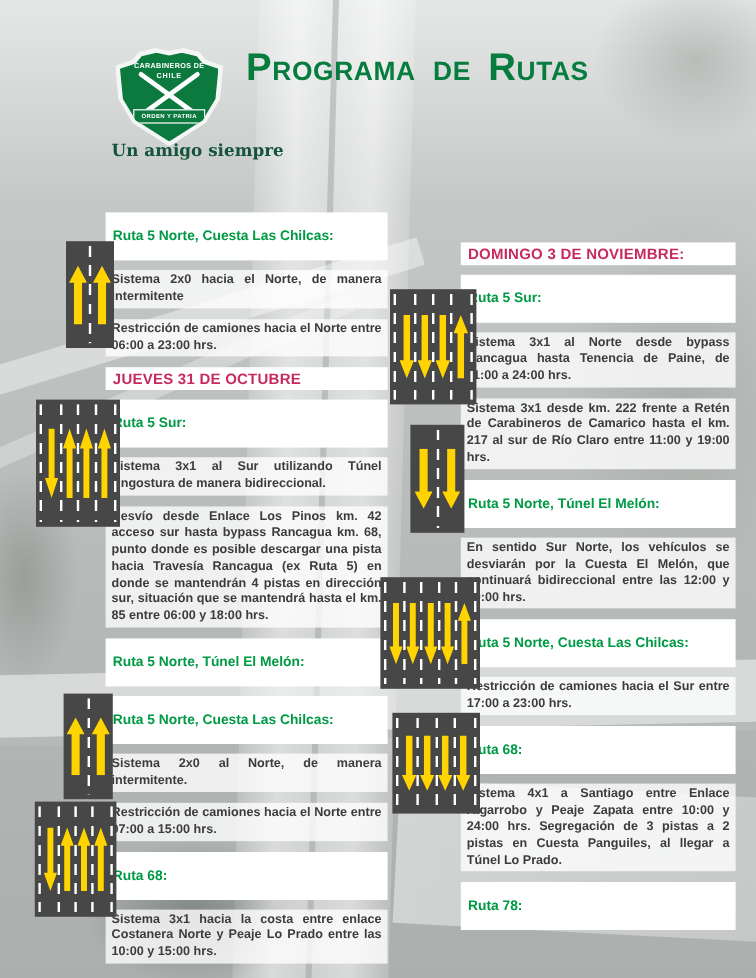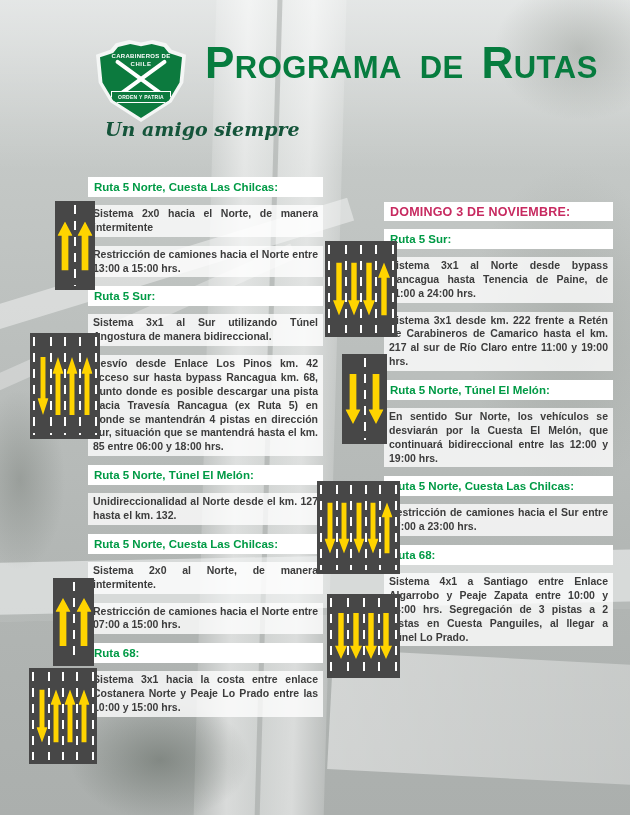--- a/index.html
+++ b/index.html
@@ -38,34 +38,34 @@
     clip-path:polygon(50% 3%,63% 0%,78% 4%,84% 12%,100% 18%,97% 52%,84% 76%,50% 100%,16% 76%,3% 52%,0% 18%,16% 12%,22% 4%,37% 0%);}
   .logo-line1{position:absolute;top:9px;width:100%;text-align:center;color:#fff;font-size:6px;font-weight:bold;letter-spacing:0.3px;}
   .logo-line2{position:absolute;top:17px;width:100%;text-align:center;color:#fff;font-size:6px;font-weight:bold;letter-spacing:0.6px;}
   .rifle{position:absolute;left:50%;top:47%;width:62px;height:4px;background:#fff;border-radius:2px;}
   .rifle.r1{transform:translate(-50%,-50%) rotate(36deg);}
   .rifle.r2{transform:translate(-50%,-50%) rotate(-36deg);}
   .logo-banner{position:absolute;left:14%;right:14%;top:64%;height:10px;background:#0c7a3e;
     border:1px solid #fff;display:flex;align-items:center;justify-content:center;}
   .logo-banner span{color:#fff;font-size:5px;font-weight:bold;letter-spacing:0.3px;white-space:nowrap;}
   .tagline{position:absolute;left:93px;top:118px;font-family:"DejaVu Serif",serif;
-    font-style:italic;font-weight:bold;font-size:19px;color:#14543a;margin-left:12px;}
+    font-weight:bold;font-size:14px;color:#14543a;}
   .title{position:absolute;left:205px;top:38px;font-variant:small-caps;font-weight:bold;
-    font-size:44px;color:#067c3e;letter-spacing:0.5px;word-spacing:5px;white-space:nowrap;}
+    font-size:32px;color:#067c3e;letter-spacing:0.5px;word-spacing:5px;white-space:nowrap;}
   .subtitle{position:absolute;left:205px;top:72px;font-variant:small-caps;font-weight:bold;
     font-size:25px;color:#067c3e;letter-spacing:0.3px;word-spacing:3px;white-space:nowrap;}
   
   .col{position:absolute;}
   .col-left{left:88px;top:177px;width:235px;}
   .col-right{left:384px;top:202px;width:229px;}
   .sec{box-sizing:border-box;width:100%;}
   .sec.day{background:#ffffff;color:#c72a60;font-size:12.5px;font-weight:bold;
     padding:3px 6px 2px;margin-bottom:8px;letter-spacing:0.2px;}
   .sec.route{background:#ffffff;color:#009a45;font-size:11.5px;font-weight:bold;
-    padding:4px 6px;margin-bottom:8px;}
+    padding:14px 6px;margin-bottom:8px;}
   .sec.para{background:rgba(255,255,255,0.78);color:#3c3c3c;font-size:10.5px;font-weight:bold;
     line-height:1.32;padding:2px 5px;margin-bottom:9px;text-align:justify;}
   
   .road{position:absolute;background:#474747;display:flex;box-sizing:border-box;}
   .road.edged{padding:0 6px;}
   .road.edged::before,.road.edged::after{content:"";position:absolute;top:4px;bottom:4px;width:2px;
     background:repeating-linear-gradient(to bottom,#fff 0,#fff 9px,transparent 9px,transparent 16px);}
   .road.edged::before{left:3px;}
   .road.edged::after{right:3px;}
   .lane{position:relative;flex:1;}
@@ -107,43 +107,44 @@
       </div>
     </div>
   </div>
 
   <div class="tagline">Un amigo siempre</div>
   <div class="title">Programa de Rutas</div>
 
   <div class="col col-left" id="col-left">
       <div class="sec route">Ruta 5 Norte, Cuesta Las Chilcas:</div>
       <div class="sec para">Sistema 2x0 hacia el Norte, de manera intermitente</div>
-      <div class="sec para">Restricción de camiones hacia el Norte entre 13:00 a 15:00 hrs.</div>
+      <div class="sec para">Restricción de camiones hacia el Norte entre 06:00 a 23:00 hrs.</div>
+      <div class="sec day">JUEVES 31 DE OCTUBRE</div>
       <div class="sec route">Ruta 5 Sur:</div>
       <div class="sec para">Sistema 3x1 al Sur utilizando Túnel Angostura de manera bidireccional.</div>
       <div class="sec para">Desvío desde Enlace Los Pinos km. 42 acceso sur hasta bypass Rancagua km. 68, punto donde es posible descargar una pista hacia Travesía Rancagua (ex Ruta 5) en donde se mantendrán 4 pistas en dirección sur, situación que se mantendrá hasta el km. 85 entre 06:00 y 18:00 hrs.</div>
       <div class="sec route">Ruta 5 Norte, Túnel El Melón:</div>
-      <div class="sec para">Unidireccionalidad al Norte desde el km. 127 hasta el km. 132.</div>
       <div class="sec route">Ruta 5 Norte, Cuesta Las Chilcas:</div>
       <div class="sec para">Sistema 2x0 al Norte, de manera intermitente.</div>
       <div class="sec para">Restricción de camiones hacia el Norte entre 07:00 a 15:00 hrs.</div>
       <div class="sec route">Ruta 68:</div>
       <div class="sec para">Sistema 3x1 hacia la costa entre enlace Costanera Norte y Peaje Lo Prado entre las 10:00 y 15:00 hrs.</div>
     </div>
   <div class="col col-right" id="col-right">
       <div class="sec day">DOMINGO 3 DE NOVIEMBRE:</div>
       <div class="sec route">Ruta 5 Sur:</div>
       <div class="sec para">Sistema 3x1 al Norte desde bypass Rancagua hasta Tenencia de Paine, de 11:00 a 24:00 hrs.</div>
       <div class="sec para">Sistema 3x1 desde km. 222 frente a Retén de Carabineros de Camarico hasta el km. 217 al sur de Río Claro entre 11:00 y 19:00 hrs.</div>
       <div class="sec route">Ruta 5 Norte, Túnel El Melón:</div>
       <div class="sec para">En sentido Sur Norte, los vehículos se desviarán por la Cuesta El Melón, que continuará bidireccional entre las 12:00 y 19:00 hrs.</div>
       <div class="sec route">Ruta 5 Norte, Cuesta Las Chilcas:</div>
       <div class="sec para">Restricción de camiones hacia el Sur entre 17:00 a 23:00 hrs.</div>
       <div class="sec route">Ruta 68:</div>
       <div class="sec para">Sistema 4x1 a Santiago entre Enlace Algarrobo y Peaje Zapata entre 10:00 y 24:00 hrs. Segregación de 3 pistas a 2 pistas en Cuesta Panguiles, al llegar a Túnel Lo Prado.</div>
+      <div class="sec route">Ruta 78:</div>
     </div>
 
   <div id="diagrams">
       <div class="road" style="left: 55px; top: 201px; width: 40px; height: 89px;">
         <div class="lane">
           <span class="arrow up" style="width: 15px; height: 49px;">
             <svg viewBox="0 0 20 52" preserveAspectRatio="none">
               <path d="M10 0 L20 15 L14.5 15 L14.5 52 L5.5 52 L5.5 15 L0 15 Z" fill="#ffd400"></path>
             </svg>
           </span>

